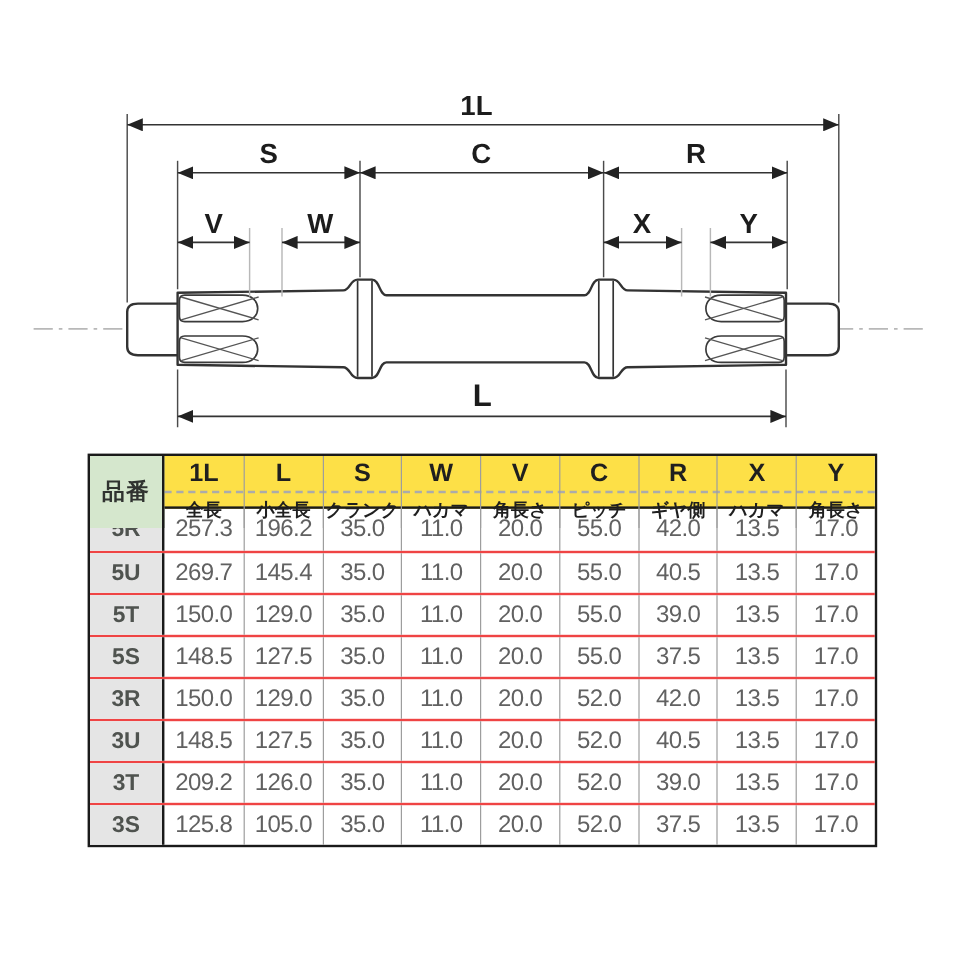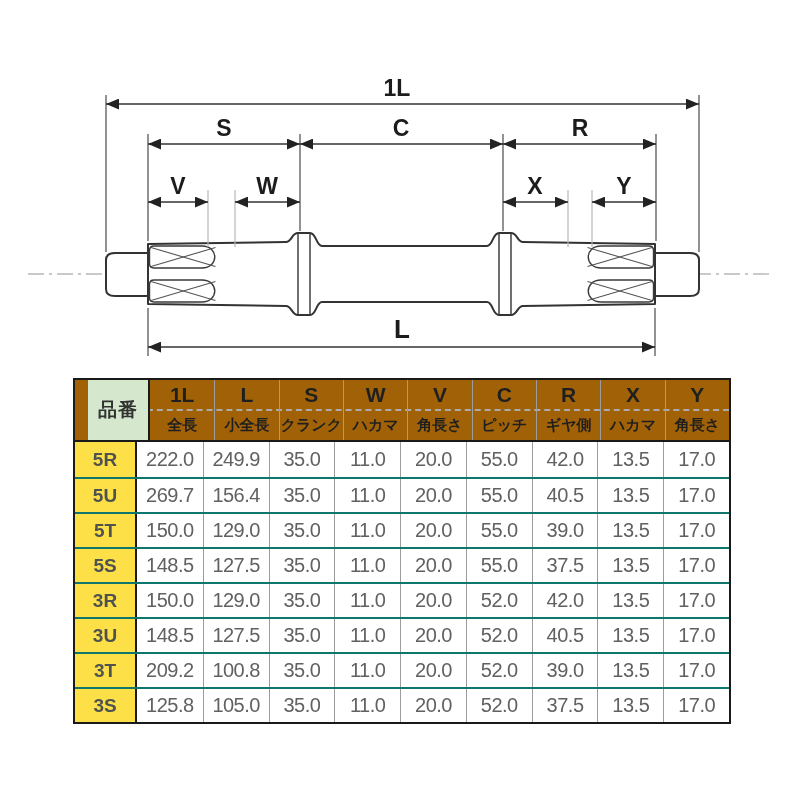--- a/index.html
+++ b/index.html
@@ -6,32 +6,32 @@
   html,body { width:800px; height:800px; background:#ffffff; font-family:"Liberation Sans","DejaVu Sans",sans-serif; }
   #stage { position:relative; width:800px; height:800px; background:#fff; overflow:hidden; }
 
   
   #diagram-svg { position:absolute; left:0; top:0; }
   .dim-label { font-family:"Liberation Sans","DejaVu Sans",sans-serif; font-weight:bold; font-size:23px; fill:#1c1c1c; }
   .dim-label-big { font-size:26px; }
 
   
   .spec-table { position:absolute; left:73px; top:378px; width:658px; border:2px solid #1a1a1a; background:#fff; }
-  .thead { position:relative; display:grid; grid-template-columns:62px repeat(9,1fr); height:62px; background:#a16207; border-bottom:2px solid #1a1a1a;padding-left:13px; }
+  .thead { position:relative; display:grid; grid-template-columns:62px repeat(9,1fr); height:44px; background:#fde047; border-bottom:2px solid #1a1a1a; }
   .dashline { position:absolute; left:62px; right:0; top:29px; border-top:2px dashed #ababab; }
   .corner { position:relative; background:#D5E7CD; border-right:2px solid #1a1a1a; display:flex; align-items:center; justify-content:center; font-size:19px; font-weight:bold; color:#303330; letter-spacing:1px; }
   .hcol { position:relative; display:flex; flex-direction:column; align-items:stretch; }
   .hcol + .hcol { border-left:1px solid #9d9d9d; }
   .hsym { height:30px; display:flex; align-items:center; justify-content:center; font-size:21px; font-weight:bold; color:#1f1f1f; }
   .hjp  { height:30px; display:flex; align-items:center; justify-content:center; font-size:15px; font-weight:bold; color:#1f1f1f; }
   .tbody { display:block; }
   .trow { display:grid; grid-template-columns:62px repeat(9,1fr); height:35px; }
-  .trow + .trow { border-top:2px solid #0f766e; }
+  .trow + .trow { border-top:2px solid #ef4444; }
   .cell { display:flex; align-items:center; justify-content:center; }
-  .cell.code { background:#fde047; border-right:2px solid #1a1a1a; font-size:19px; font-weight:bold; color:#4f534f; }
+  .cell.code { background:#e5e5e5; border-right:2px solid #1a1a1a; font-size:19px; font-weight:bold; color:#4f534f; }
   .cell.val { font-size:20px; color:#616161; letter-spacing:-0.5px; }
   .cell.val + .cell.val { border-left:1px solid #9d9d9d; }
 </style>
 </head>
 <body>
 
 <div id="stage">
 
   <svg id="diagram-svg" width="800" height="378" viewBox="0 0 800 378" xmlns="http://www.w3.org/2000/svg">
     <defs>
@@ -153,34 +153,34 @@
         </div>
         <div class="hcol">
           <div class="hsym">Y</div>
           <div class="hjp">角長さ</div>
         </div>
       </div>
     <div class="tbody">
 
     <div class="trow">
           <div class="cell code">5R</div>
-          <div class="cell val">222.0</div>
-          <div class="cell val">249.9</div>
+          <div class="cell val">257.3</div>
+          <div class="cell val">196.2</div>
           <div class="cell val">35.0</div>
           <div class="cell val">11.0</div>
           <div class="cell val">20.0</div>
           <div class="cell val">55.0</div>
           <div class="cell val">42.0</div>
           <div class="cell val">13.5</div>
           <div class="cell val">17.0</div>
         </div>
         <div class="trow">
           <div class="cell code">5U</div>
           <div class="cell val">269.7</div>
-          <div class="cell val">156.4</div>
+          <div class="cell val">145.4</div>
           <div class="cell val">35.0</div>
           <div class="cell val">11.0</div>
           <div class="cell val">20.0</div>
           <div class="cell val">55.0</div>
           <div class="cell val">40.5</div>
           <div class="cell val">13.5</div>
           <div class="cell val">17.0</div>
         </div>
         <div class="trow">
           <div class="cell code">5T</div>
@@ -226,21 +226,21 @@
           <div class="cell val">11.0</div>
           <div class="cell val">20.0</div>
           <div class="cell val">52.0</div>
           <div class="cell val">40.5</div>
           <div class="cell val">13.5</div>
           <div class="cell val">17.0</div>
         </div>
         <div class="trow">
           <div class="cell code">3T</div>
           <div class="cell val">209.2</div>
-          <div class="cell val">100.8</div>
+          <div class="cell val">126.0</div>
           <div class="cell val">35.0</div>
           <div class="cell val">11.0</div>
           <div class="cell val">20.0</div>
           <div class="cell val">52.0</div>
           <div class="cell val">39.0</div>
           <div class="cell val">13.5</div>
           <div class="cell val">17.0</div>
         </div>
         <div class="trow">
           <div class="cell code">3S</div>

